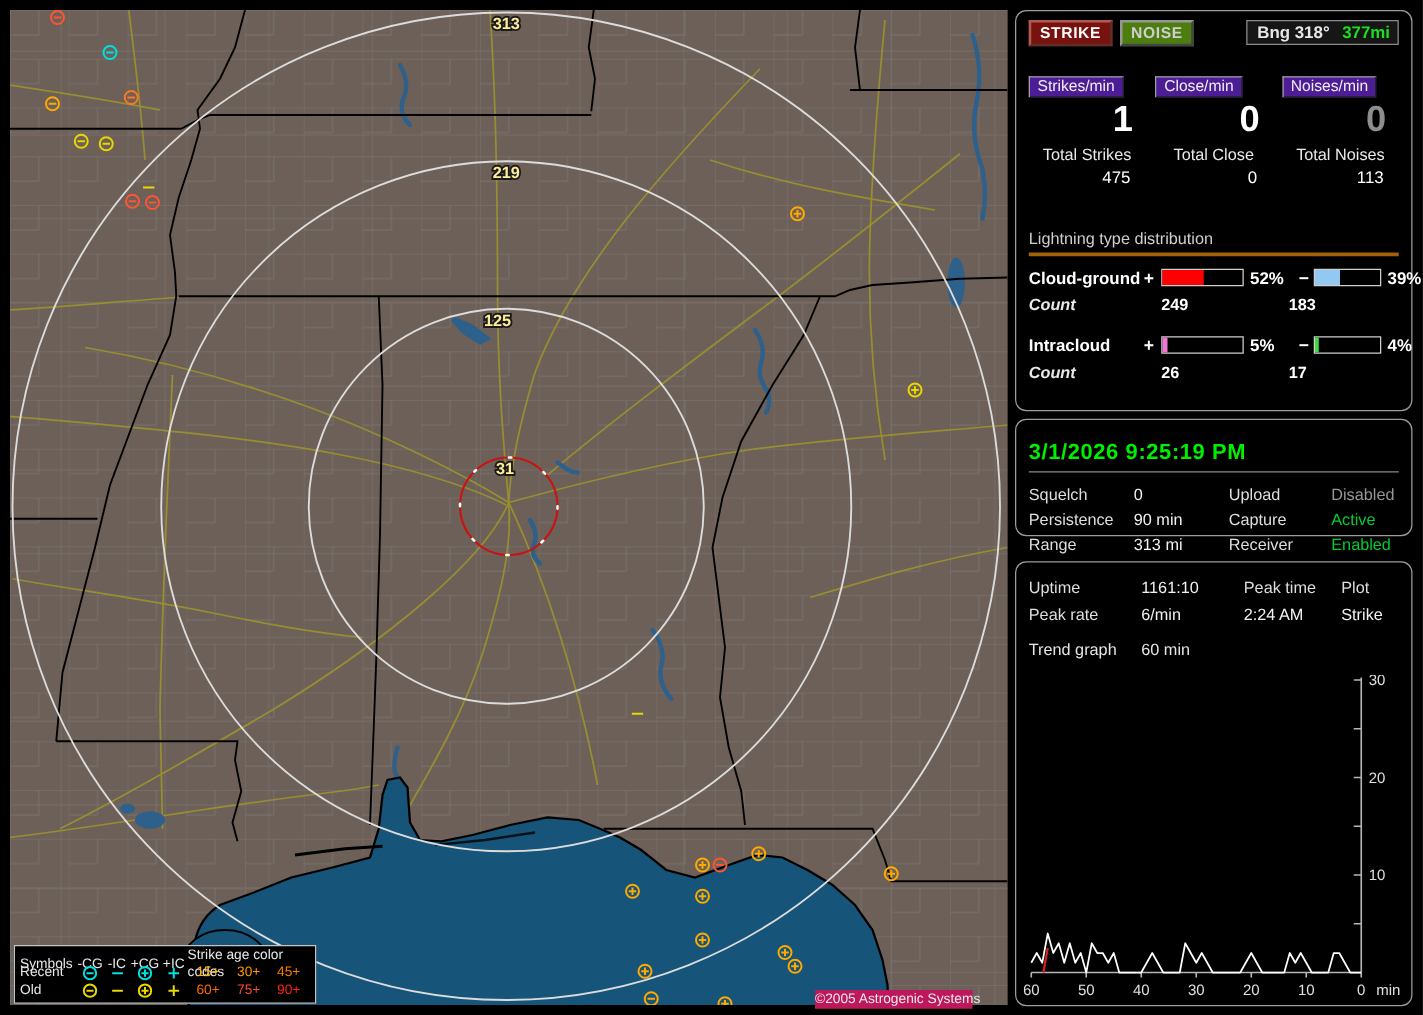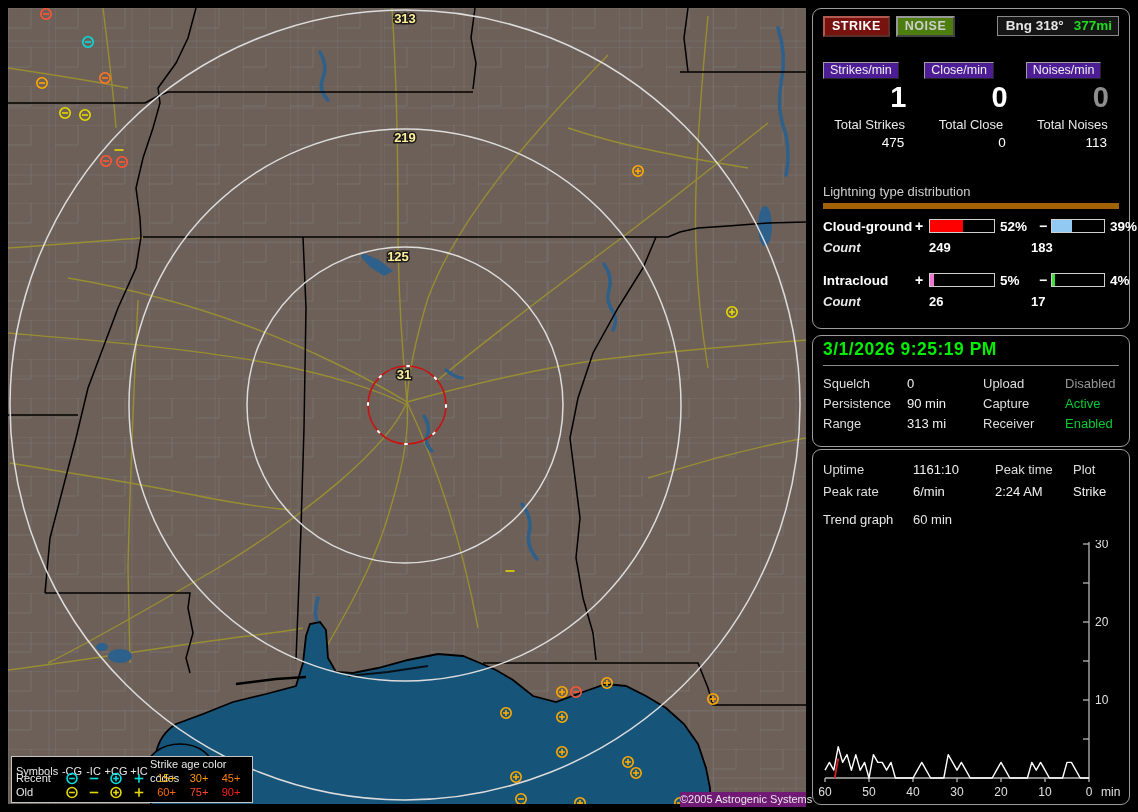--- a/index.html
+++ b/index.html
@@ -11,47 +11,47 @@
   #map-svg{position:absolute;left:0;top:0;}
 
   
   #legend{position:absolute;left:3px;top:748px;width:240px;height:45px;background:#000;
     border:1px solid #c4c4c4;color:#e8e8e8;font-size:11px;line-height:14px;}
   .lg-row{display:grid;grid-template-columns:45px 22px 21px 24px 22px 33px 32px 32px;align-items:center;padding:0 0 0 4px;height:14px;}
   .lg-row .ctr{text-align:center;}
   .lg-age-title{grid-column:6 / span 3;}
   .lg-sym{display:flex;justify-content:center;align-items:center;height:13px;}
 
-  #copyright{position:absolute;left:672px;top:784px;width:126px;height:15px;background:#701a75;
+  #copyright{position:absolute;left:644px;top:784px;width:126px;height:15px;background:#be185d;
     color:#eaeaea;font-size:11px;line-height:15px;text-align:center;white-space:nowrap;}
 
   
   .panel{position:absolute;left:812px;width:318px;background:#000;border:1px solid #9c9c9c;
     border-radius:9px;box-sizing:border-box;color:#e6e6e6;}
   #panel-top{top:8px;height:321px;padding:7px 10px;}
-  #panel-status{top:335px;height:112px;padding:3px 10px;}
+  #panel-status{top:335px;height:94px;padding:15px 10px;}
   #panel-runtime{top:449px;height:356px;padding:9px 10px;}
 
   .btn-row{display:flex;align-items:center;height:20px;margin-bottom:24px;}
   .btn{font-weight:bold;font-size:12.5px;padding:1px 7px 2px 7px;letter-spacing:.5px;}
   #strike-btn{background:#78120f;color:#fff;border:2px outset #b05a52;margin-right:6px;}
   #noise-btn{background:#4d7c0f;color:#cfcfcf;border:2px outset #979797;}
   #bng-box{margin-left:auto;background:#161616;border:1px solid #8a8a8a;padding:1px 6px 2px 8px;
     font-size:13.5px;font-weight:bold;white-space:nowrap;}
   #bng-box .mi{color:#1ddd1d;margin-left:10px;}
 
   .counters{display:grid;grid-template-columns:1fr 1fr 1fr;column-gap:8px;}
   .counter .rate-label{display:inline-block;background:#4c1d95;color:#efefef;font-size:12.5px;
     padding:0 6px 1px 6px;border:1px solid;border-color:#a0a0a0 #232323 #232323 #a0a0a0;}
   .counter .big{font-size:29px;font-weight:bold;text-align:right;padding-right:10px;height:36px;line-height:36px;color:#fff;}
   .counter .tot-label{font-size:13px;text-align:center;color:#e9e9e9;margin-top:2px;}
   .counter .tot-val{font-size:13.5px;text-align:right;padding-right:12px;margin-top:3px;color:#fff;}
 
   #dist{margin-top:34px;}
-  #dist-title{font-size:13px;color:#cfcfcf;border-bottom:6px solid #a16207;padding-bottom:4px;}
+  #dist-title{font-size:13px;color:#cfcfcf;border-bottom:3px solid #a16207;padding-bottom:4px;}
   .dist-row{display:grid;grid-template-columns:92px 14px 66px 44px 12px 54px 40px;align-items:center;margin-top:9px;}
   .dist-row .lbl{font-weight:bold;font-size:13.5px;color:#fff;}
   .dist-row .sign{font-weight:bold;font-size:14px;color:#fff;text-align:left;}
   .bar{height:12px;border:1px solid #cfcfcf;background:#000;position:relative;}
   .bar .fill{position:absolute;left:0;top:0;bottom:0;}
   .pct{font-weight:bold;font-size:13.5px;color:#fff;padding-left:5px;}
   .count-row{display:grid;grid-template-columns:106px 102px auto;margin-top:6px;font-size:13px;}
   .count-row .cl{color:#e9e9e9;font-weight:bold;font-style:italic;}
   .count-row .cv{color:#fff;font-weight:bold;}
   .dist-gap{height:8px;}

